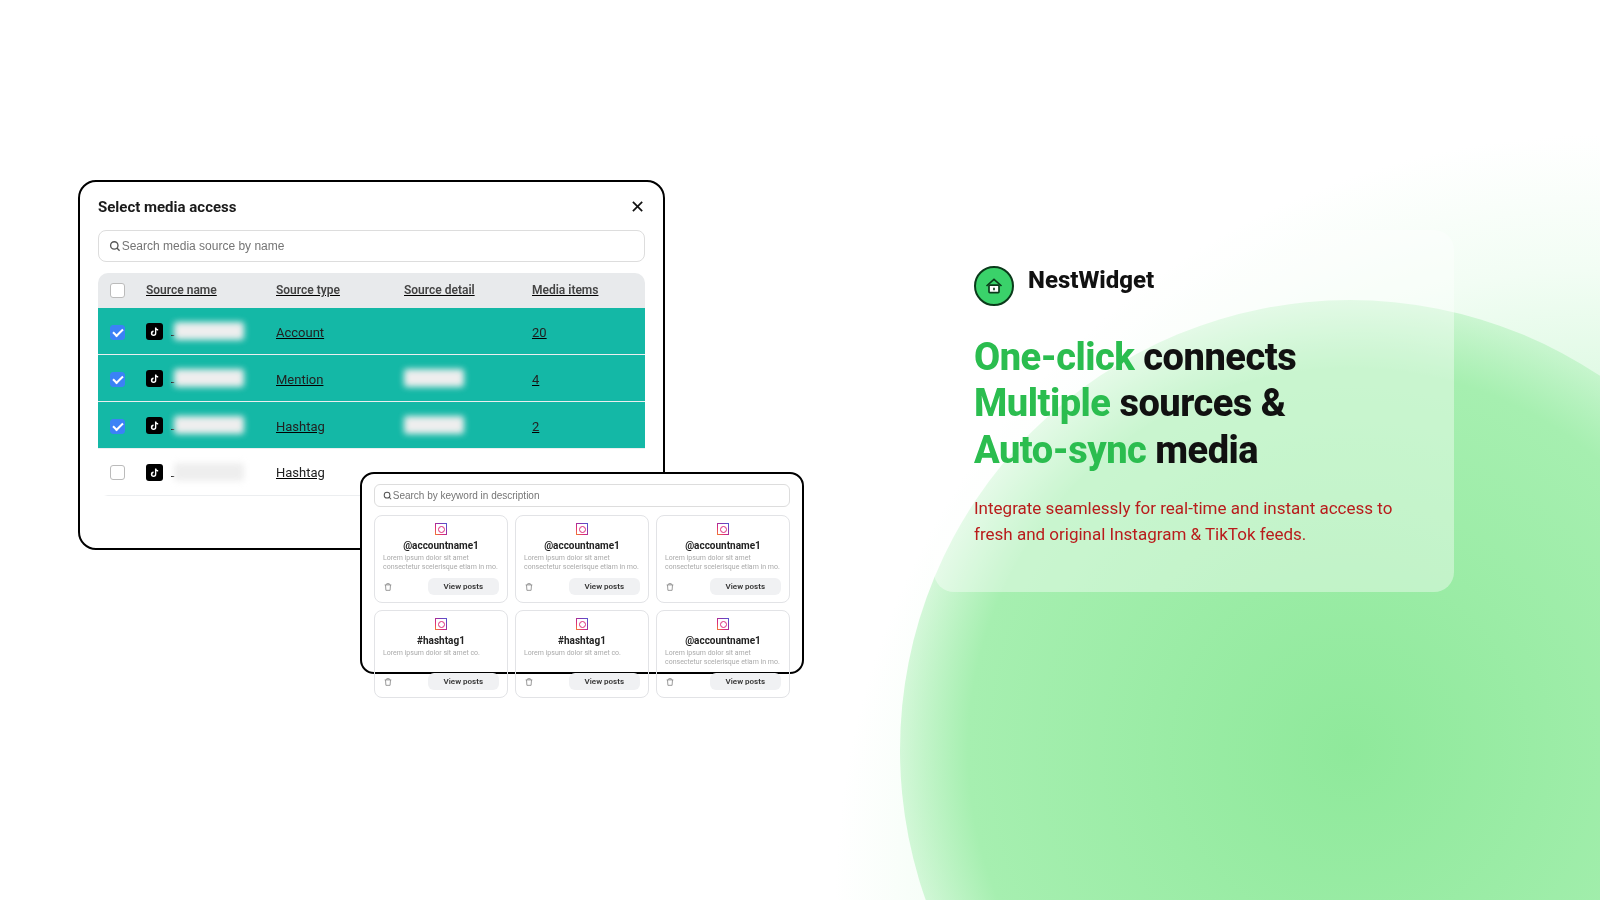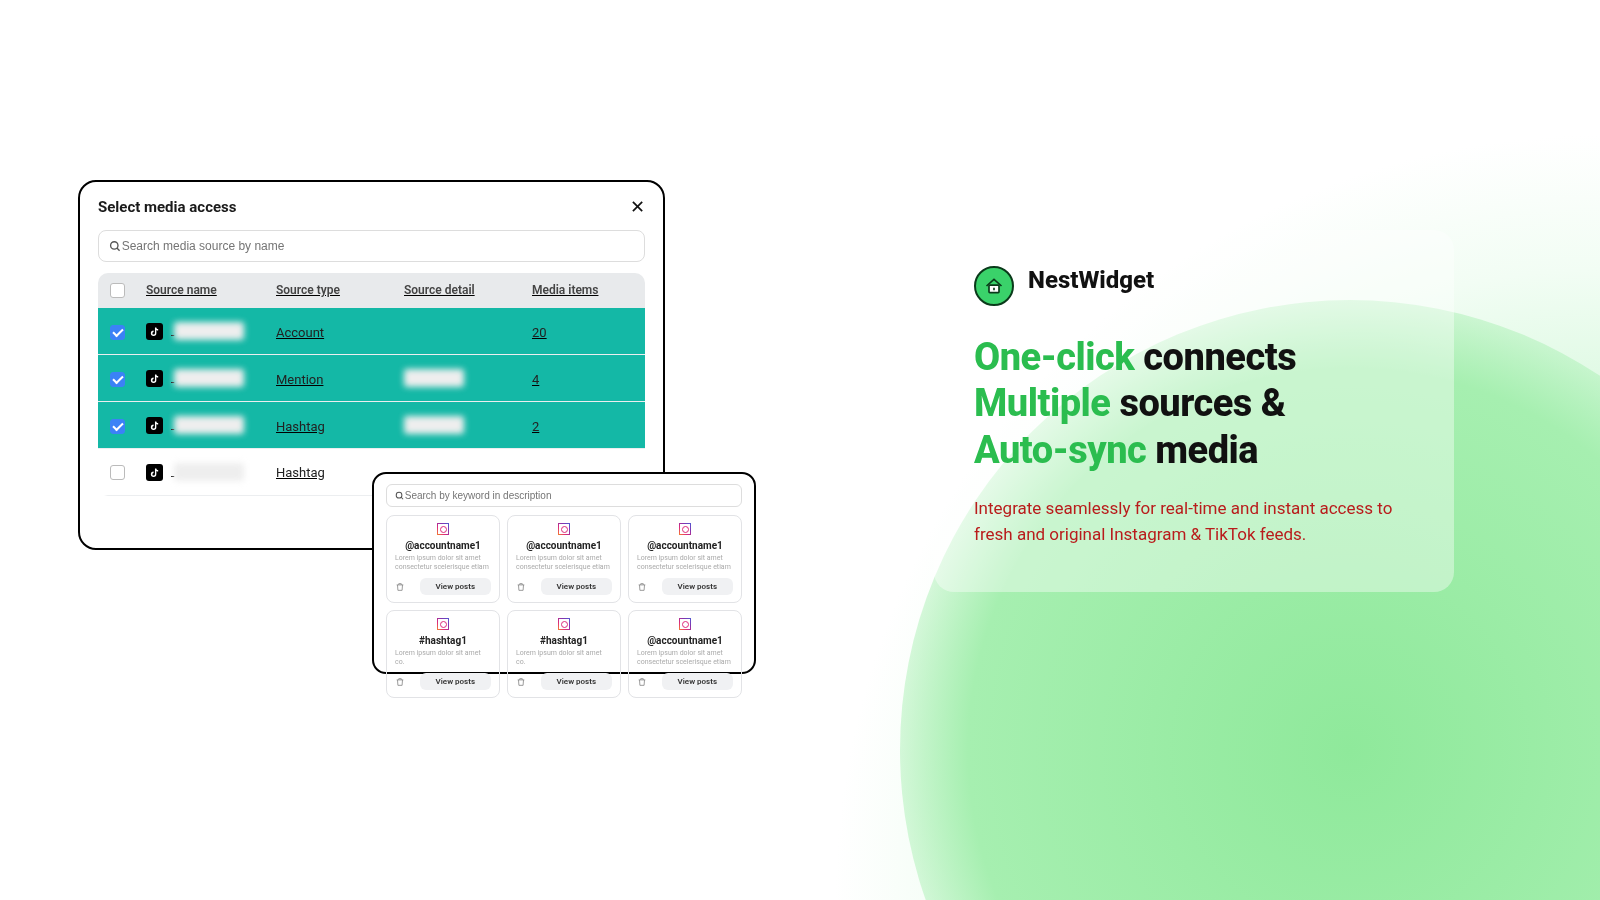--- a/index.html
+++ b/index.html
@@ -151,23 +151,23 @@
     background: #eee;
     filter: blur(3px);
     border-radius: 3px;
     vertical-align: middle;
   }
   .blur.sm { width: 60px; }
 
   
   .modal2 {
     position: absolute;
-    left: 372px;
+    left: 360px;
     top: 472px;
-    width: 384px;
+    width: 444px;
     height: 202px;
     background: #fff;
     border: 2px solid #000;
     border-radius: 14px;
     padding: 10px 12px;
     z-index: 3;
   }
   .modal2 .search-bar {
     margin-top: 0;
     padding: 5px 8px;

